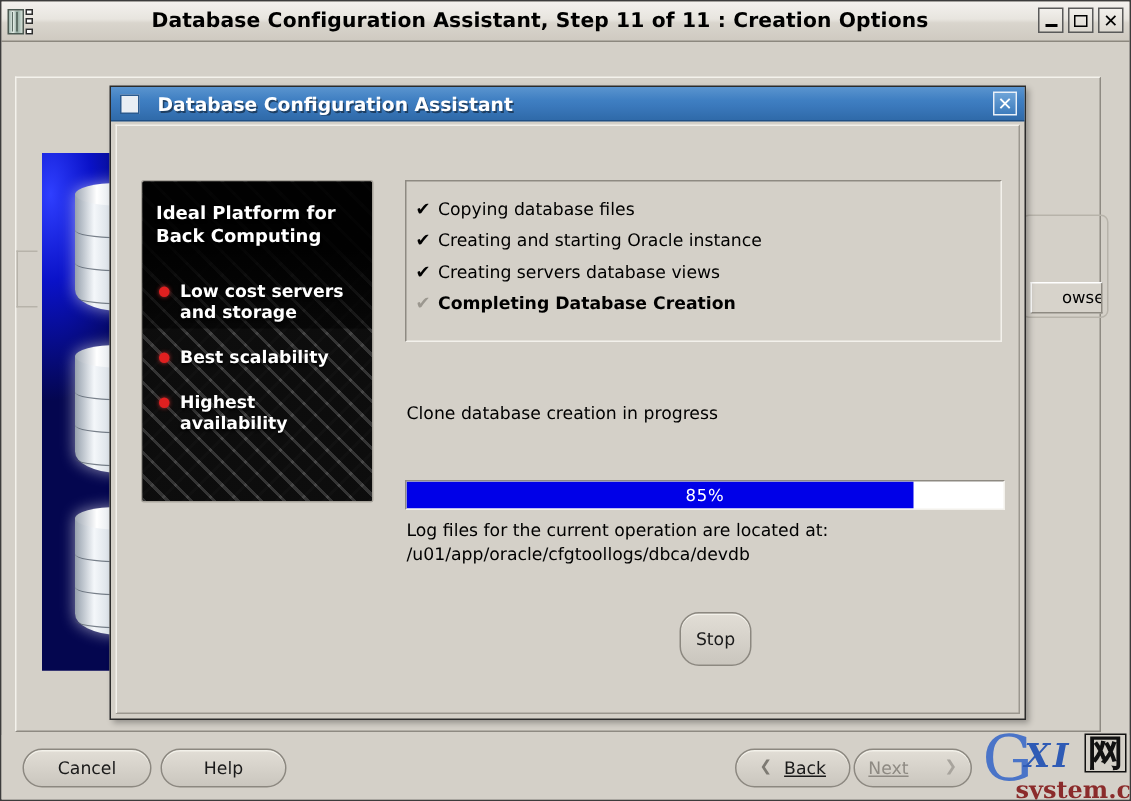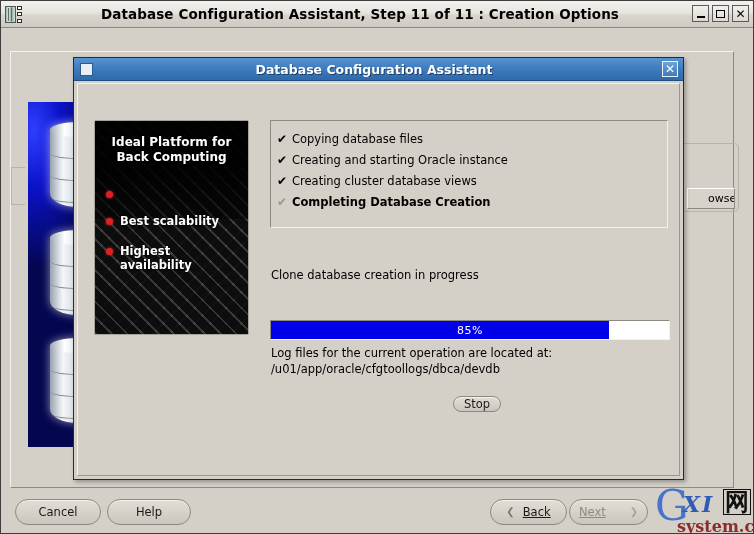--- a/index.html
+++ b/index.html
@@ -320,21 +320,20 @@
   .dlg-sysbox {
     width: 13px; height: 13px;
     background: #e9eef4;
     border: 1px solid #2a5a8f;
     box-sizing: border-box;
     margin-left: 6px;
     flex: none;
   }
   .dlg-title-text {
     flex: 1;
-    text-align: center;
     font-size: 12.5px;
     font-weight: bold;
     color: #ffffff;
     text-shadow: 1px 1px 0 rgba(0,0,0,0.45);
     white-space: nowrap;
     overflow: hidden;
     padding-right: 40px;
     margin-left: 12px;
   }
   .dlg-close {
@@ -392,21 +391,21 @@
     background: linear-gradient(to bottom, rgba(0,0,0,0.93) 45%, rgba(0,0,0,0.45) 100%);
   }
   .promo-inner {
     position: absolute;
     left: 0; top: 0; right: 0; bottom: 0;
     padding: 14px 9px 8px 9px;
     box-sizing: border-box;
     color: #ffffff;
   }
   .promo-head {
-    text-align: center;
+    text-align: left;
     font-size: 12px;
     font-weight: bold;
     line-height: 15px;
     margin-bottom: 22px;
     text-shadow: 0 1px 2px #000;
   }
   .promo-item {
     display: flex;
     align-items: flex-start;
     margin-bottom: 16px;
@@ -499,22 +498,22 @@
   }
   .logline2 {
     position: absolute;
     left: 193px; top: 278px;
     font-size: 11.5px;
     color: #000;
   }
 
   .btn-stop {
     position: absolute;
-    left: 375px; top: 312px;
-    width: 48px; height: 16px;
+    left: 375px; top: 324px;
+    width: 48px; height: 36px;
   }
 </style>
 </head>
 <body>
 
 <div id="screen">
 
   <div class="outer-titlebar">
     <div class="win-icon">
       <div class="ico-body"></div>
@@ -603,20 +602,21 @@
       <div class="promo">
         <div class="promo-tex"></div>
         <div class="promo-dim"></div>
         <div class="promo-inner">
           <div class="promo-head">
             <div>Ideal Platform for</div>
             <div>Back Computing</div>
           </div>
           <div class="promo-item">
             <span class="promo-bullet"></span>
+            <span>Low cost servers and storage</span>
           </div>
           <div class="promo-item">
             <span class="promo-bullet"></span>
             <span>Best scalability</span>
           </div>
           <div class="promo-item">
             <span class="promo-bullet"></span>
             <span>Highest availability</span>
           </div>
         </div>
@@ -626,21 +626,21 @@
         <div class="step done">
           <span class="tick">✔</span>
           <span class="label">Copying database files</span>
         </div>
         <div class="step done">
           <span class="tick">✔</span>
           <span class="label">Creating and starting Oracle instance</span>
         </div>
         <div class="step done">
           <span class="tick">✔</span>
-          <span class="label">Creating cluster database views</span>
+          <span class="label">Creating servers database views</span>
         </div>
         <div class="step active">
           <span class="tick">✔</span>
           <span class="label">Completing Database Creation</span>
         </div>
       </div>
 
       <div class="status-line">Clone database creation in progress</div>
 
       <div class="progress-wrap">

